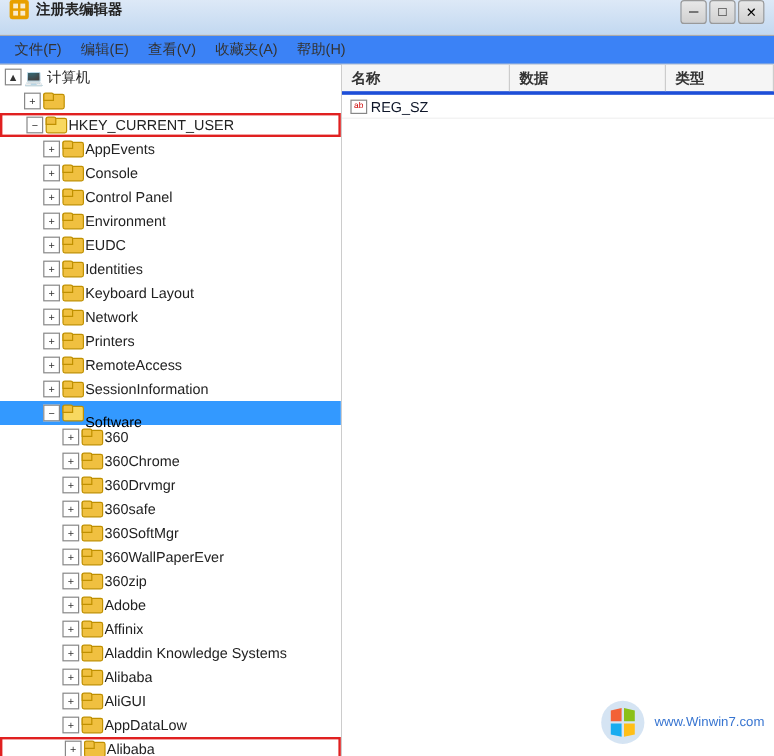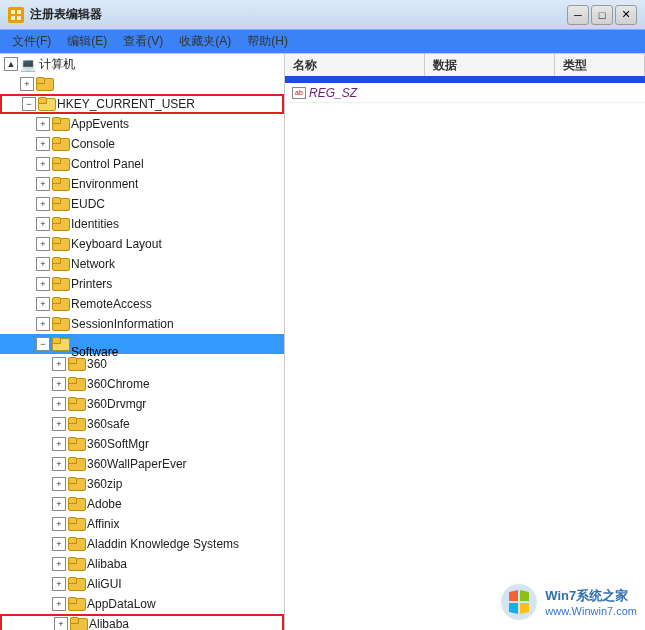--- a/index.html
+++ b/index.html
@@ -10,21 +10,20 @@
       font-size: 12px;
       background: #f0f0f0;
       overflow: hidden;
     }
 
     
     .title-bar {
       height: 30px;
       background: linear-gradient(to bottom, #dde9f7, #c2d8f0);
       display: flex;
-      align-items: center;
       padding: 0 8px;
       border-bottom: 1px solid #aaa;
       gap: 6px;
     }
     .title-bar-icon {
       width: 16px;
       height: 16px;
       background: #e8a000;
       border-radius: 2px;
       display: flex;
@@ -176,21 +175,21 @@
     .right-pane {
       flex: 1;
       background: white;
       display: flex;
       flex-direction: column;
     }
 
     .right-pane-header {
       display: flex;
       background: #f5f5f5;
-      border-bottom: 7px solid #1d4ed8;
+      border-bottom: 3px solid #1d4ed8;
     }
 
     .col-header {
       padding: 2px 8px;
       font-size: 12px;
       font-weight: bold;
       color: #333;
       border-right: 1px solid #ccc;
       height: 22px;
       display: flex;
@@ -226,21 +225,21 @@
       justify-content: center;
       position: relative;
     }
     .reg-value-icon::after {
       content: 'ab';
       font-size: 7px;
       color: #c00;
     }
 
     .row-name { width: 120px; padding-left: 2px; font-size: 12px; color: #333; }
-    .row-type { width: 90px; font-size: 12px; color: #701a75; font-style: italic; }
+    .row-type { width: 90px; font-size: 12px; color: #0f172a; }
     .row-data { flex: 1; font-size: 12px; color: #333; }
 
     
     .watermark {
       position: absolute;
       bottom: 8px;
       right: 8px;
       display: flex;
       align-items: center;
       gap: 6px;
@@ -448,19 +447,18 @@
 
         <svg class="watermark-logo" viewBox="0 0 40 40" width="40" height="40">
           <circle cx="20" cy="20" r="18" fill="#1a6abf" opacity="0.2"></circle>
 
           <path d="M10 10 L19 8 L19 19 L10 19 Z" fill="#f25022"></path>
           <path d="M21 8 L30 10 L30 19 L21 19 Z" fill="#7fba00"></path>
           <path d="M10 21 L19 21 L19 32 L10 30 Z" fill="#00a4ef"></path>
           <path d="M21 21 L30 21 L30 30 L21 32 Z" fill="#ffb900"></path>
         </svg>
         <div>
-          <div style="font-size:13px; font-weight:bold; color:#1a5fa8;">Win7系统之家</div>
           <div style="font-size:11px; color:#2266cc;">www.Winwin7.com</div>
         </div>
       </div>
     </div>
   </div>
 </div>
 
 </body></html>

